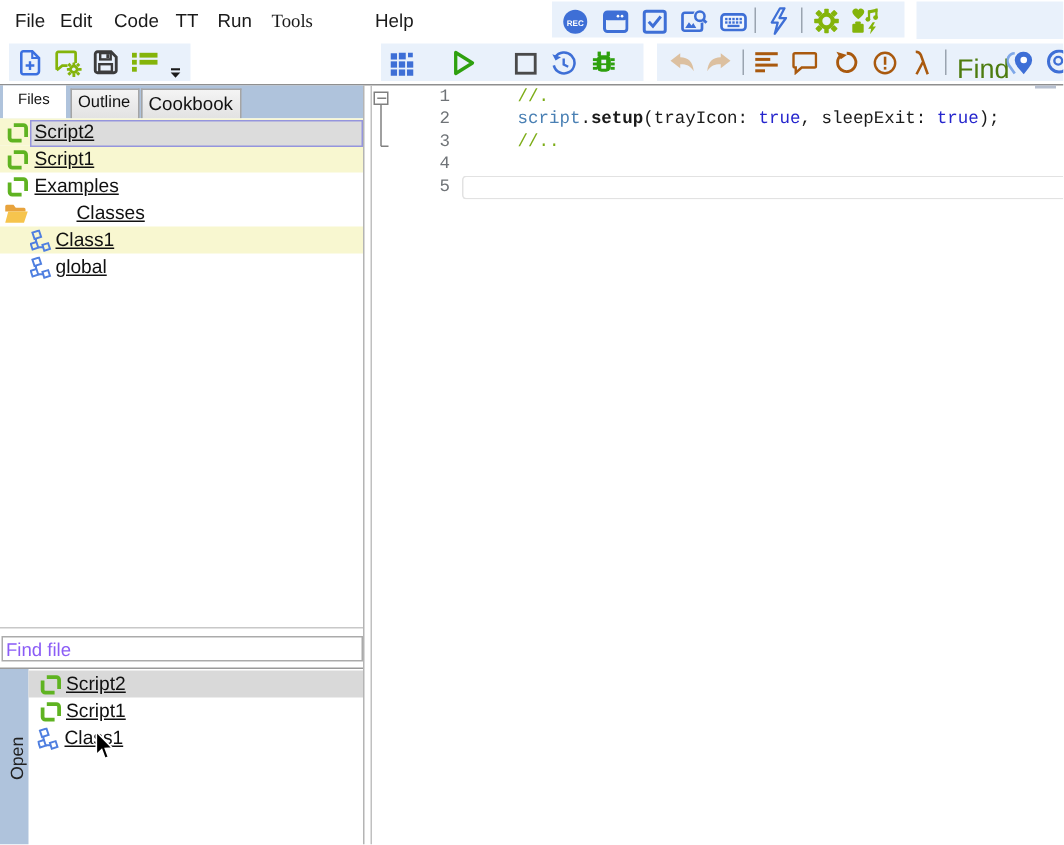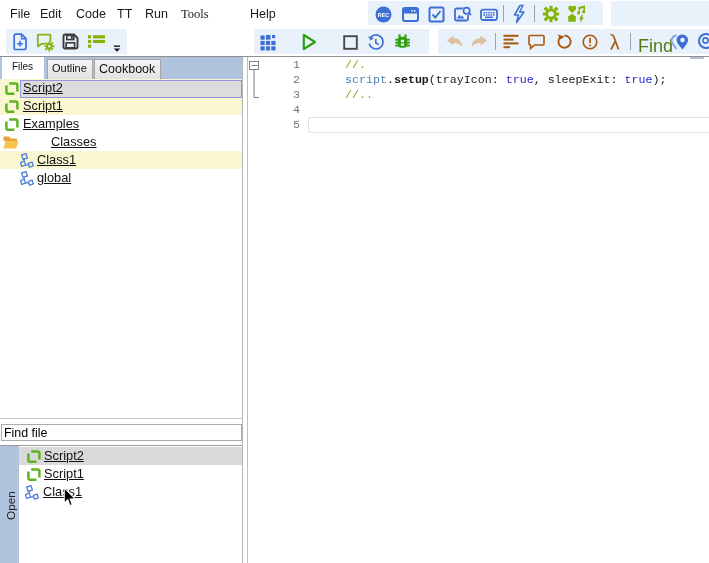--- a/index.html
+++ b/index.html
@@ -300,21 +300,21 @@
   <g fill="none" stroke="#4f7fe0" stroke-width="1.3">
     <rect x="2.2" y="1.2" width="4.6" height="4.6" transform="rotate(-18 4.5 3.5)"></rect>
     <rect x="1" y="8.8" width="4" height="4" transform="rotate(-18 3 10.8)"></rect>
     <rect x="8.8" y="9.6" width="4" height="4" transform="rotate(-18 10.8 11.6)"></rect>
     <path d="M4 6 V9 M5.5 11.8 H9"></path>
   </g>
 </svg>
 <span class="trtext" style="left:37px;top:169px;">global</span>
 
 <div class="abs" style="left:1px;top:424px;width:241px;height:17px;border:1px solid #ababab;box-sizing:border-box;background:#fff;"></div>
-<span class="abs" style="left:4px;top:426px;font-size:12.4px;color:#000000;">Find file</span>
+<span class="abs" style="left:4px;top:426px;font-size:12.4px;color:#8b5cf6;">Find file</span>
 
 <div class="abs" style="left:0;top:445px;width:242px;height:1px;background:#9a9a9a;"></div>
 <div class="abs" style="left:0;top:446px;width:19px;height:117px;background:#afc3dc;"></div>
 <span class="abs" style="font-size:11.8px;color:#222;transform:rotate(-90deg);transform-origin:0 0;position:absolute;white-space:nowrap;top:520px;left:4px;">Open</span>
 <div class="abs" style="left:19px;top:447px;width:223px;height:18px;background:#d9d9d9;"></div>
 <svg class="icon" style="left:26px;top:449px;" width="15" height="15" viewBox="0 0 15 15">
   <path d="M5.2 2.4 H11.6 a1.8 1.8 0 0 1 1.8 1.8 V10.4" fill="none" stroke="#5fb321" stroke-width="2.5"></path>
   <path d="M2.4 4.6 V11 a1.8 1.8 0 0 0 1.8 1.8 H10.4" fill="none" stroke="#5fb321" stroke-width="2.5"></path>
 </svg>
 <span class="trtext" style="left:44px;top:447px;">Script2</span>

